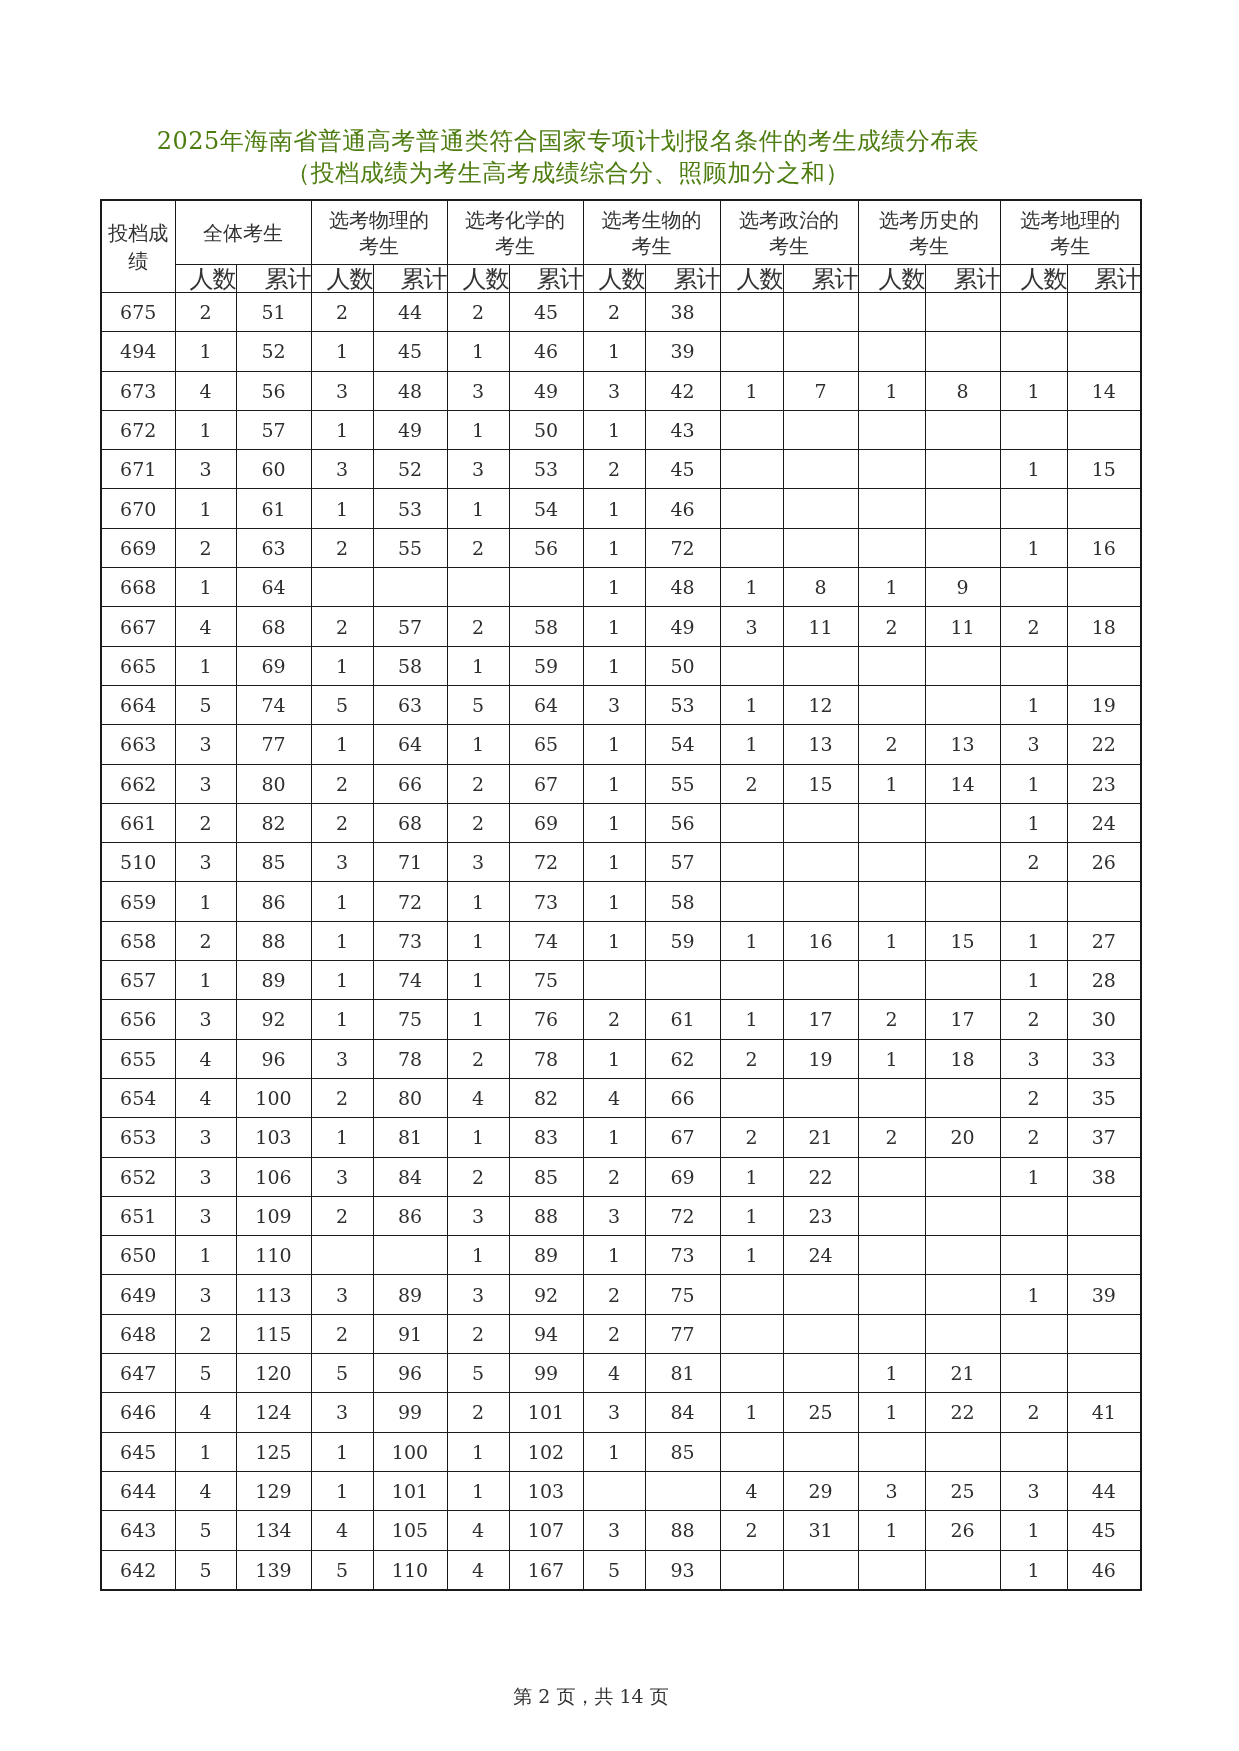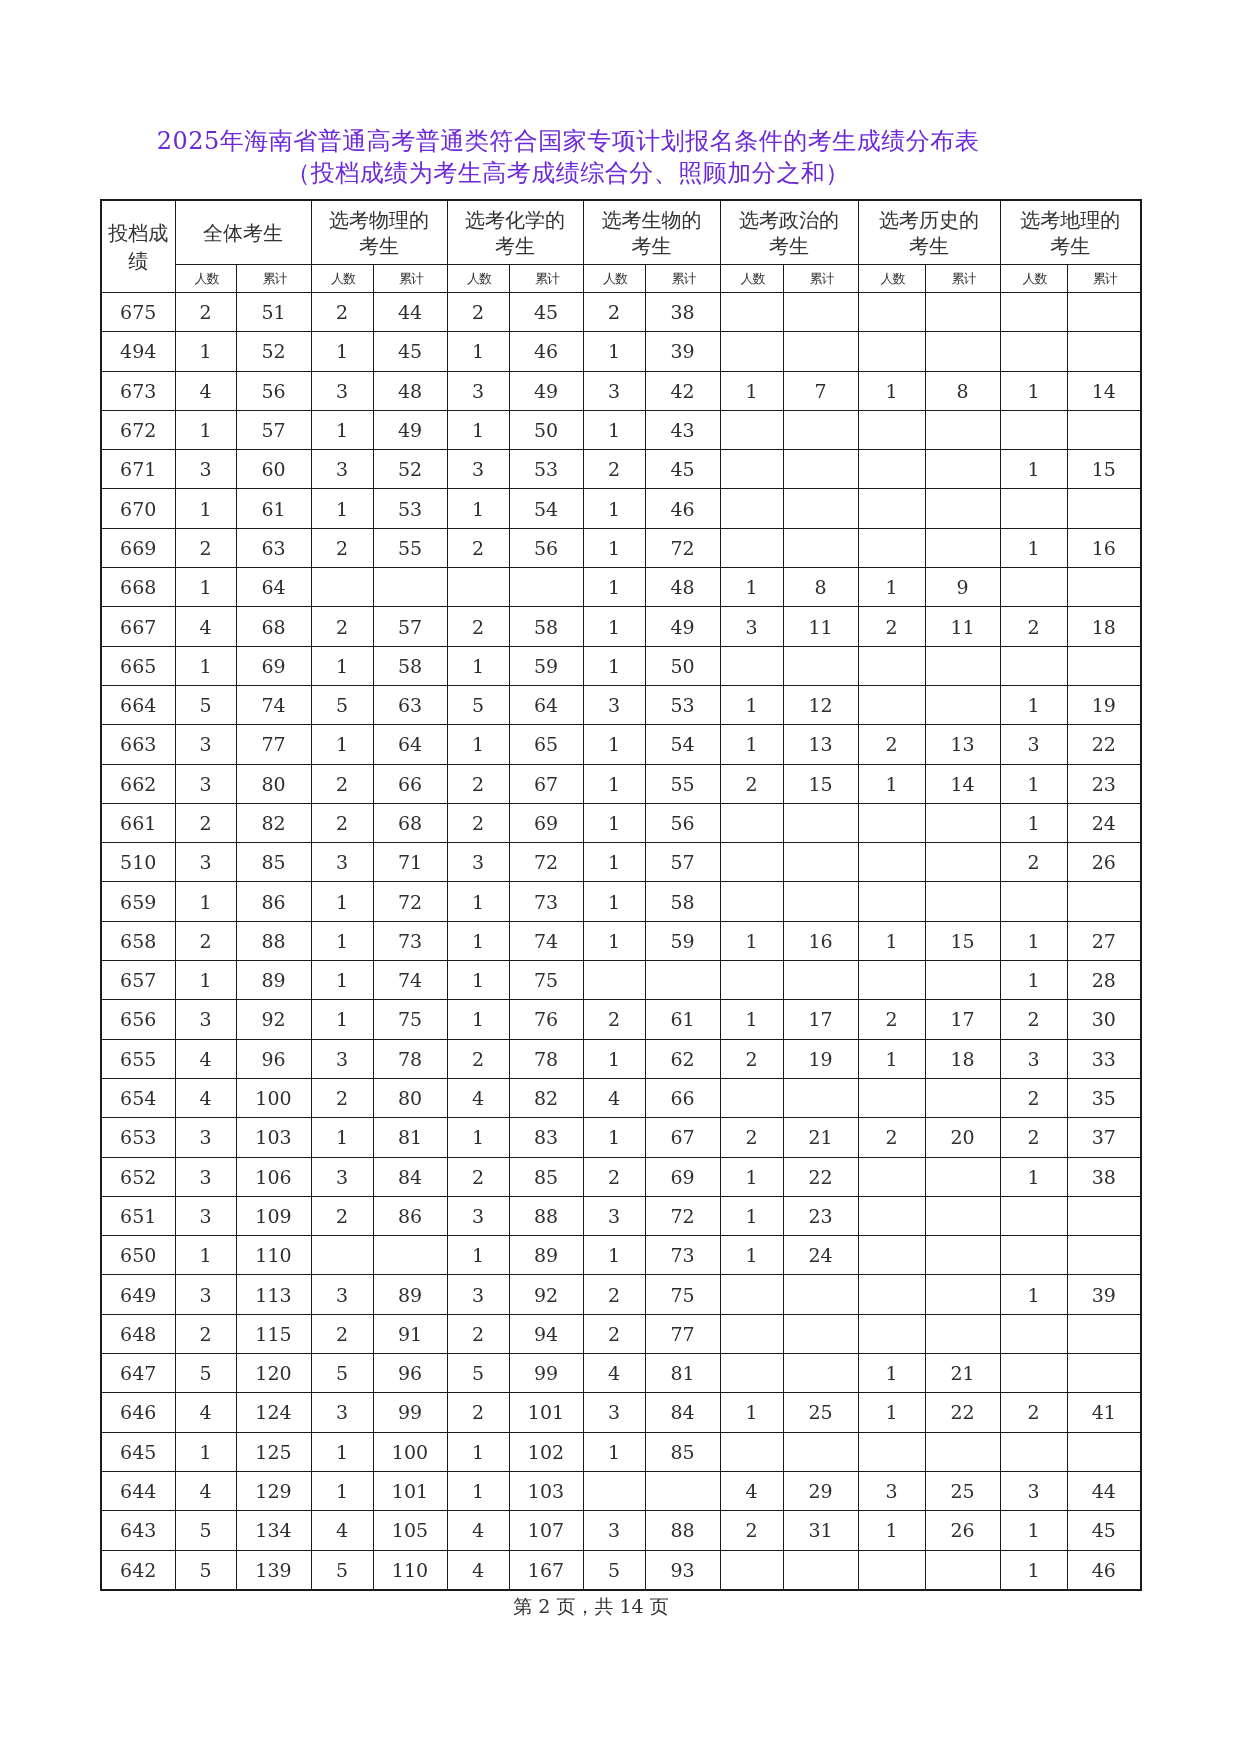--- a/index.html
+++ b/index.html
@@ -3,41 +3,41 @@
 <meta charset="utf-8">
 <style>
   html, body { margin: 0; padding: 0; background: #ffffff; }
   body {
     width: 1239px; height: 1751px; position: relative; overflow: hidden;
     font-family: "DejaVu Serif", "Liberation Serif", serif;
     color: #2a2a2a;
   }
   .title {
     position: absolute; left: 0; width: 1136px; text-align: center;
-    font-size: 24px; letter-spacing: 0.5px; color: #6d28d9; white-space: nowrap;
+    font-size: 24px; letter-spacing: 0.5px; color: #4d7c0f; white-space: nowrap;
   }
   #title1 { top: 125px; }
   #title2 { top: 157px; }
   table.grid {
     position: absolute; left: 100px; top: 199px;
     border-collapse: collapse; table-layout: fixed;
     border: 2px solid #1a1a1a;
     padding-left: 32px;
   }
   table.grid td, table.grid th {
     border: 1.6px solid #1a1a1a; padding: 0; text-align: center;
     font-weight: normal; overflow: hidden; white-space: nowrap;
   }
   table.grid th { font-size: 20px; color: #333; line-height: 26px; }
   table.grid th.group { height: 63px; }
-  table.grid th.sub { height: 27px; font-size: 13px; text-align: center; padding-left: 2px; letter-spacing: -1px; }
+  table.grid th.sub { height: 27px; font-size: 24px; text-align: right; padding-left: 2px; letter-spacing: -1px; }
   table.grid th.score-h { line-height: 28px; font-size: 20px; }
   table.grid td { height: 38.3px; font-size: 19px; color: #2e2e2e; }
   .footer {
-    position: absolute; top: 1594px; left: 0; width: 1182px; text-align: center;
+    position: absolute; top: 1684px; left: 0; width: 1182px; text-align: center;
     font-size: 19px; color: #333; white-space: nowrap;
   }
 </style>
 </head>
 <body>
 
 <div id="title1" class="title">2025年海南省普通高考普通类符合国家专项计划报名条件的考生成绩分布表</div>
 <div id="title2" class="title">（投档成绩为考生高考成绩综合分、照顾加分之和）</div>
 
 <table class="grid">

